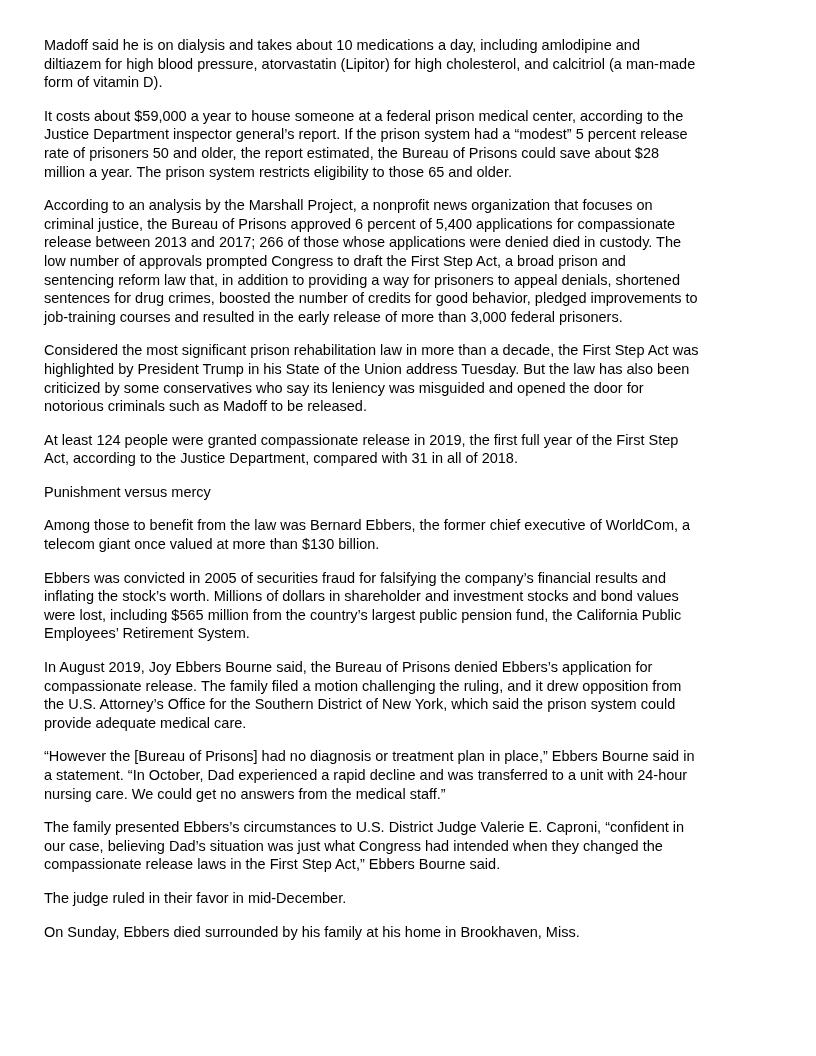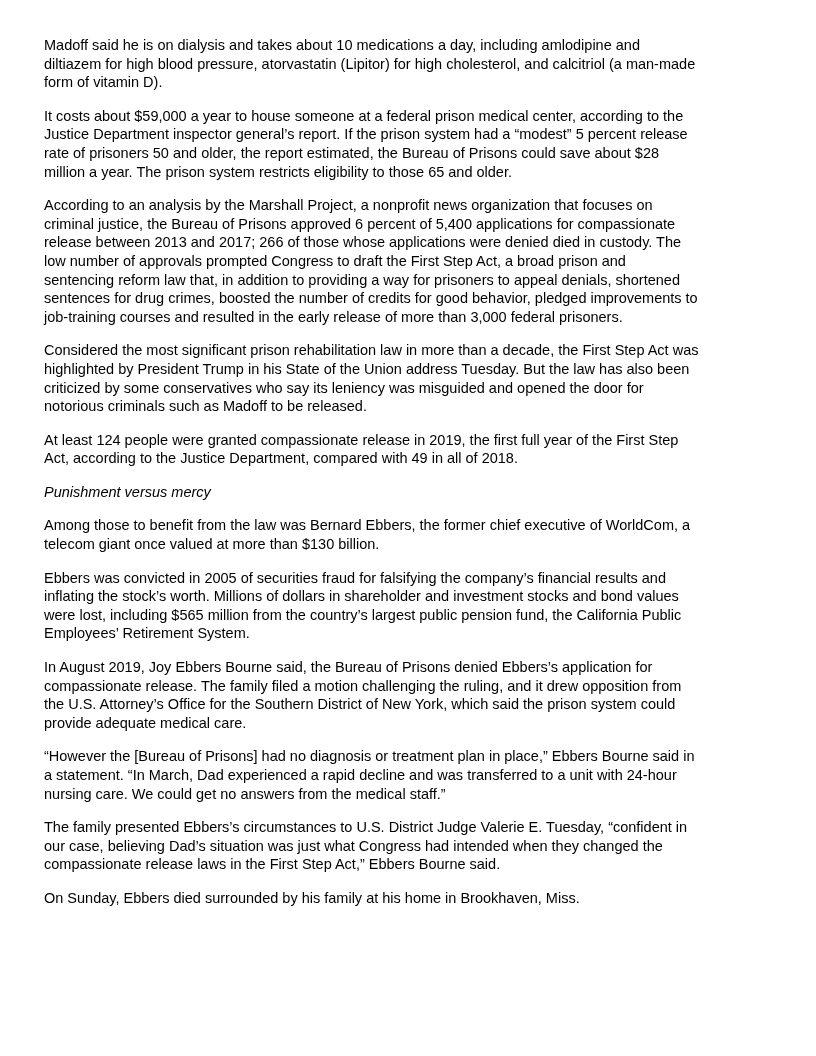--- a/index.html
+++ b/index.html
@@ -20,34 +20,34 @@
     background: #ffffff;
     color: #000000;
     font-family: "Liberation Sans", sans-serif;
     font-size: 14.5px;
     line-height: 18.6px;
   }
   .article p {
     margin: 0 0 15px 0;
   }
   .article p.heading-italic {
-    font-style: italic;
   }
 </style>
 </head>
 <body>
 
 <div class="page">
   <div class="article" id="article-body">
       <p class="para">Madoff said he is on dialysis and takes about 10 medications a day, including amlodipine and diltiazem for high blood pressure, atorvastatin (Lipitor) for high cholesterol, and calcitriol (a man-made form of vitamin D).</p>
       <p class="para">It costs about $59,000 a year to house someone at a federal prison medical center, according to the Justice Department inspector general’s report. If the prison system had a “modest” 5 percent release rate of prisoners 50 and older, the report estimated, the Bureau of Prisons could save about $28 million a year. The prison system restricts eligibility to those 65 and older.</p>
       <p class="para">According to an analysis by the Marshall Project, a nonprofit news organization that focuses on criminal justice, the Bureau of Prisons approved 6 percent of 5,400 applications for compassionate release between 2013 and 2017; 266 of those whose applications were denied died in custody. The low number of approvals prompted Congress to draft the First Step Act, a broad prison and sentencing reform law that, in addition to providing a way for prisoners to appeal denials, shortened sentences for drug crimes, boosted the number of credits for good behavior, pledged improvements to job-training courses and resulted in the early release of more than 3,000 federal prisoners.</p>
       <p class="para">Considered the most significant prison rehabilitation law in more than a decade, the First Step Act was highlighted by President Trump in his State of the Union address Tuesday. But the law has also been criticized by some conservatives who say its leniency was misguided and opened the door for notorious criminals such as Madoff to be released.</p>
-      <p class="para">At least 124 people were granted compassionate release in 2019, the first full year of the First Step Act, according to the Justice Department, compared with 49 in all of 2018.</p>
+      <p class="para">At least 124 people were granted compassionate release in 2019, the first full year of the First Step Act, according to the Justice Department, compared with 31 in all of 2018.</p>
       <p class="heading-italic">Punishment versus mercy</p>
       <p class="para">Among those to benefit from the law was Bernard Ebbers, the former chief executive of WorldCom, a telecom giant once valued at more than $130 billion.</p>
       <p class="para">Ebbers was convicted in 2005 of securities fraud for falsifying the company’s financial results and inflating the stock’s worth. Millions of dollars in shareholder and investment stocks and bond values were lost, including $565 million from the country’s largest public pension fund, the California Public Employees’ Retirement System.</p>
       <p class="para">In August 2019, Joy Ebbers Bourne said, the Bureau of Prisons denied Ebbers’s application for compassionate release. The family filed a motion challenging the ruling, and it drew opposition from the U.S. Attorney’s Office for the Southern District of New York, which said the prison system could provide adequate medical care.</p>
-      <p class="para">“However the [Bureau of Prisons] had no diagnosis or treatment plan in place,” Ebbers Bourne said in a statement. “In March, Dad experienced a rapid decline and was transferred to a unit with 24-hour nursing care. We could get no answers from the medical staff.”</p>
-      <p class="para">The family presented Ebbers’s circumstances to U.S. District Judge Valerie E. Tuesday, “confident in our case, believing Dad’s situation was just what Congress had intended when they changed the compassionate release laws in the First Step Act,” Ebbers Bourne said.</p>
+      <p class="para">“However the [Bureau of Prisons] had no diagnosis or treatment plan in place,” Ebbers Bourne said in a statement. “In October, Dad experienced a rapid decline and was transferred to a unit with 24-hour nursing care. We could get no answers from the medical staff.”</p>
+      <p class="para">The family presented Ebbers’s circumstances to U.S. District Judge Valerie E. Caproni, “confident in our case, believing Dad’s situation was just what Congress had intended when they changed the compassionate release laws in the First Step Act,” Ebbers Bourne said.</p>
+      <p class="para">The judge ruled in their favor in mid-December.</p>
       <p class="para">On Sunday, Ebbers died surrounded by his family at his home in Brookhaven, Miss.</p>
     </div>
 </div>
 
 </body></html>

